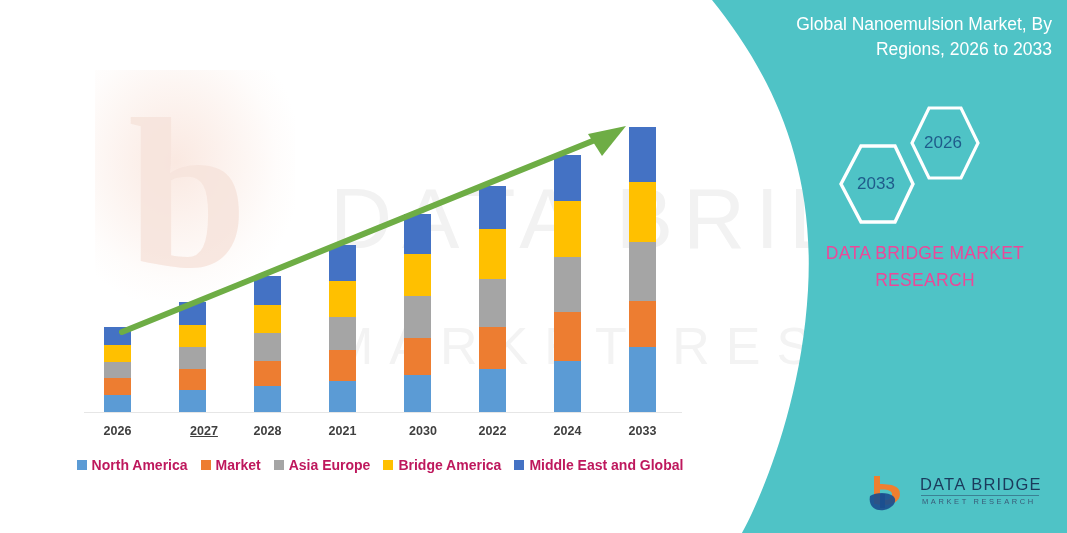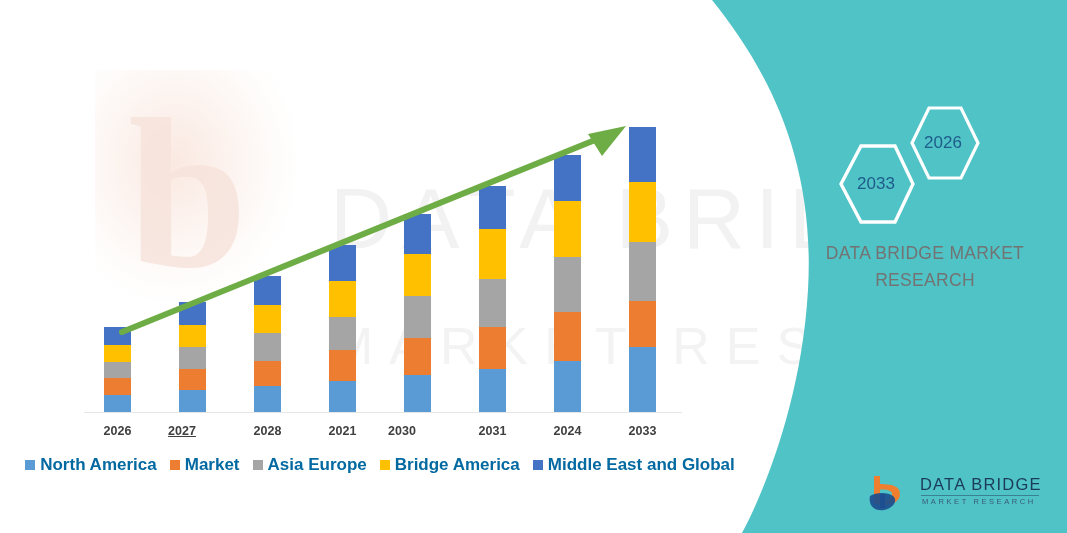--- a/index.html
+++ b/index.html
@@ -43,21 +43,21 @@
     text-align:right;font-size:17.5px;line-height:25px;color:#ffffff;
   }
   #hex-2026{position:absolute;left:903px;top:103px;width:80px;height:80px;}
   #hex-2033{position:absolute;left:833px;top:141px;width:86px;height:86px;}
   .hexlabel{
     position:absolute;inset:0;display:flex;align-items:center;justify-content:center;
     color:#1f5c8b;font-size:17px;
   }
   #brand-block{
     position:absolute;left:800px;top:240px;width:250px;text-align:center;
-    color:#737373;font-size:17.5px;line-height:27px;letter-spacing:.3px;
+    color:#ec4899;font-size:17.5px;line-height:27px;letter-spacing:.3px;
   }
 
   
   #logo{position:absolute;left:866px;top:472px;width:176px;height:44px;}
   #logo-mark{position:absolute;left:0px;top:2px;width:46px;height:40px;}
   #logo-name{position:absolute;left:54px;top:3px;font-size:16.5px;letter-spacing:1.2px;color:#1b3a5c;}
   #logo-sub{position:absolute;left:56px;top:25px;font-size:7.5px;letter-spacing:2.6px;color:#3a5a78;}
   #logo-rule{position:absolute;left:55px;top:23px;width:118px;height:1px;background:#2b4a6b;opacity:.55;}
 
   
@@ -78,21 +78,21 @@
     position:absolute;width:54px;text-align:center;
     font-size:12.5px;font-weight:700;color:#3f3f3f;
   }
 
   #legend{
     position:absolute;left:80px;top:456px;width:600px;height:18px;
     display:flex;align-items:center;justify-content:center;gap:13px;
   }
   .lg{display:flex;align-items:center;gap:5px;}
   .lg-sw{width:10px;height:10px;display:block;}
-  .lg-tx{font-size:17px;font-weight:700;color:#0369a1;white-space:nowrap;}
+  .lg-tx{font-size:14px;font-weight:700;color:#be185d;white-space:nowrap;}
 
   #footer{position:absolute;left:0;top:506px;width:712px;height:20px;}
   .ft{position:absolute;font-size:8.2px;color:#4a4a4a;font-family:"Liberation Serif", serif;white-space:nowrap;}
   #ft-left{left:82px;top:4px;}
   #ft-right{left:398px;top:4px;}
 </style>
 </head>
 <body>
 
 <div id="stage">
@@ -103,20 +103,21 @@
   <div class="wm-sub">MARKET RESEARCH</div>
 
   <div id="tealwrap">
     <svg width="1067" height="533" viewBox="0 0 1067 533">
       <path id="teal-path" d="M 712,0 L 1067,0 L 1067,533 L 742,533
                C 742,533 800,430 808,290
                C 816,150 760,60 712,0 Z" fill="#4fc3c6"></path>
     </svg>
   </div>
 
+  <div id="panel-title">Global Nanoemulsion Market, By Regions, 2026 to 2033</div>
 
   <div id="hex-2026">
     <svg width="80" height="80" viewBox="0 0 80 80">
       <polygon points="26,5 58,5 75,40 58,75 26,75 9,40" fill="none" stroke="#ffffff" stroke-width="3.2"></polygon>
     </svg>
     <div class="hexlabel">2026</div>
   </div>
 
   <div id="hex-2033">
     <svg width="86" height="86" viewBox="0 0 86 86">
@@ -201,25 +202,25 @@
       </div>
     <div id="baseline"></div>
 
     <svg id="arrow" viewBox="0 0 600 260">
       <line x1="42" y1="232" x2="520" y2="38" stroke="#6ead45" stroke-width="6" stroke-linecap="round"></line>
       <polygon points="546,26 508,34 522,56" fill="#6ead45"></polygon>
     </svg>
 
     <div id="xaxis">
         <div class="xtick" style="left: 10.5px;">2026</div>
-        <div class="xtick" style="left: 75px; text-decoration: underline;">2027</div>
+        <div class="xtick" style="left: 97px; text-decoration: underline;">2027</div>
         <div class="xtick" style="left: 160.5px;">2028</div>
         <div class="xtick" style="left: 235.5px;">2021</div>
-        <div class="xtick" style="left: 295px;">2030</div>
-        <div class="xtick" style="left: 385.5px;">2031</div>
+        <div class="xtick" style="left: 316px;">2030</div>
+        <div class="xtick" style="left: 385.5px;">2022</div>
         <div class="xtick" style="left: 460.5px;">2024</div>
         <div class="xtick" style="left: 535.5px;">2033</div>
       </div>
 
     <div id="legend">
         <div class="lg">
           <span class="lg-sw" style="background: rgb(91, 155, 213);"></span>
           <span class="lg-tx">North America</span>
         </div>
         <div class="lg">

